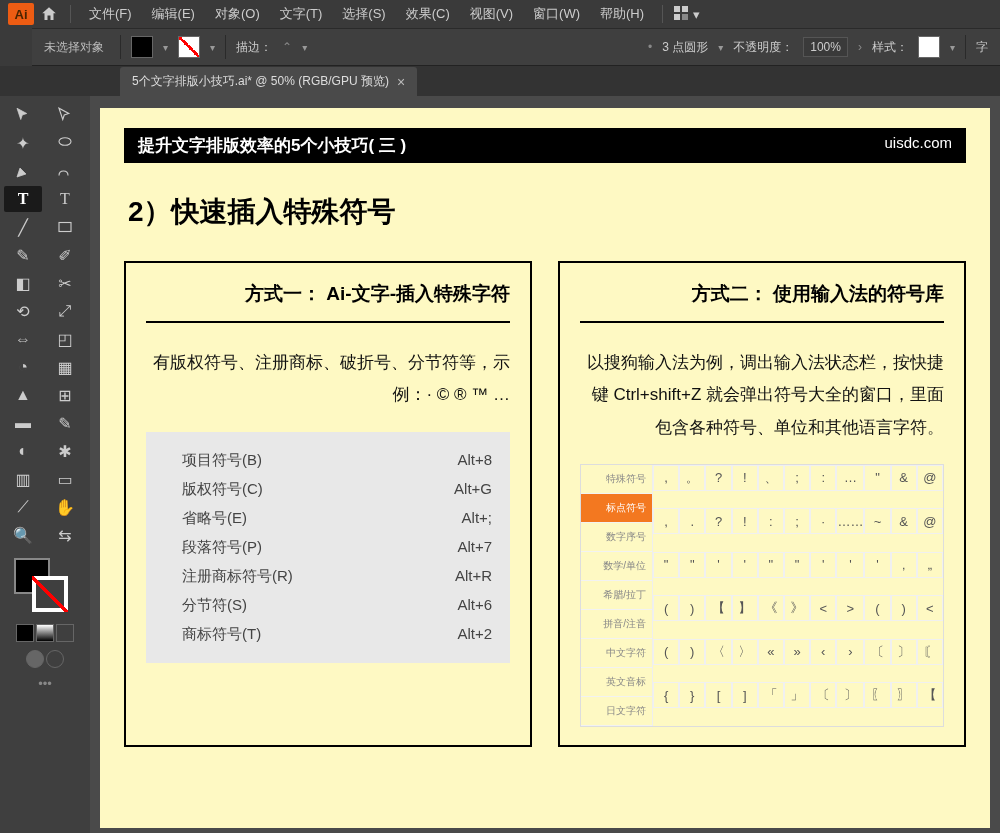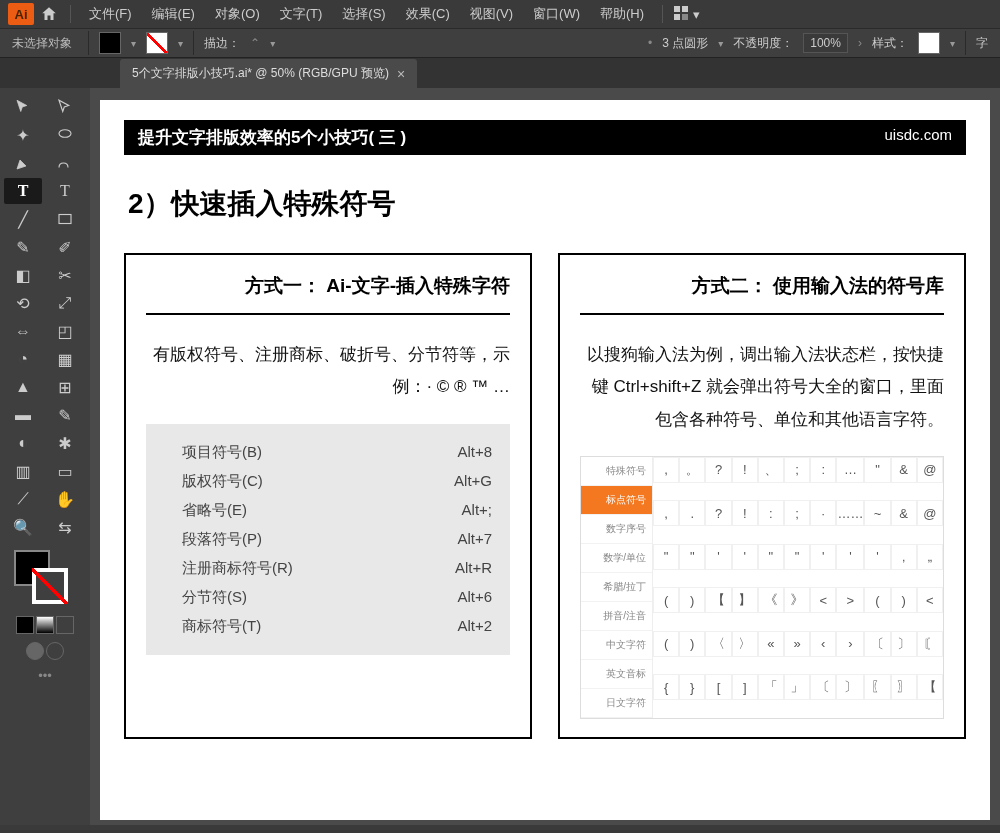--- a/index.html
+++ b/index.html
@@ -4,21 +4,21 @@
 <style>
 * { margin: 0; padding: 0; box-sizing: border-box; font-family: "Microsoft YaHei", "SimSun", sans-serif; }
 body { background: #3a3a3a; width: 1000px; height: 833px; overflow: hidden; color: #ccc; font-size: 13px; }
 
 .menubar { background: #3a3a3a; height: 28px; display: flex; align-items: center; padding: 0 8px; gap: 4px; }
 .menubar .logo { background: #ed5c13; color: #4a2400; width: 26px; height: 22px; display: flex; align-items: center; justify-content: center; font-weight: bold; font-size: 13px; border-radius: 2px; }
 .menubar .home { width: 22px; height: 22px; display: flex; align-items: center; justify-content: center; font-size: 16px; }
 .menubar .menu-item { padding: 4px 8px; cursor: pointer; }
 .menubar .sep { width: 1px; height: 18px; background: #555; margin: 0 6px; }
 
-.optbar { background: #3f3f3f; height: 30px; border-top: 1px solid #2a2a2a; border-bottom: 1px solid #222; display: flex; align-items: center; padding: 0 12px; gap: 10px; font-size: 12px; }
+.optbar { background: #3f3f3f; height: 38px; border-top: 1px solid #2a2a2a; border-bottom: 1px solid #222; display: flex; align-items: center; padding: 0 12px; gap: 10px; font-size: 12px; margin-left: 32px; }
 .optbar .sel-label { color: #bbb; margin-right: 6px; }
 .optbar .swatch { width: 22px; height: 22px; border: 1px solid #666; display: inline-block; position: relative; }
 .optbar .swatch.black { background: #000; }
 .optbar .swatch.none { background: #fff; }
 .optbar .swatch.none::after { content: ""; position: absolute; inset: 0; background: linear-gradient(to top right, transparent 45%, red 45%, red 55%, transparent 55%); }
 .optbar .swatch.white { background: #fff; }
 .optbar .dd { font-size: 10px; color: #999; }
 .optbar .sep { width: 1px; height: 24px; background: #2a2a2a; }
 .optbar .label { color: #ccc; }
 .optbar .field { background: #3a3a3a; border: 1px solid #555; padding: 2px 6px; color: #ccc; min-width: 40px; display: inline-block; }
@@ -35,21 +35,21 @@
 .toolbox .tool svg { width: 18px; height: 18px; fill: #ccc; stroke: #ccc; }
 .toolbox .fill-stroke { grid-column: 1 / 3; height: 60px; position: relative; margin-top: 8px; }
 .toolbox .fill-sq { position: absolute; width: 36px; height: 36px; background: #000; border: 2px solid #888; top: 0; left: 10px; }
 .toolbox .stroke-sq { position: absolute; width: 36px; height: 36px; background: #3f3f3f; border: 4px solid #fff; top: 18px; left: 28px; }
 .toolbox .stroke-sq::after { content: ""; position: absolute; inset: -4px; background: linear-gradient(to top right, transparent 45%, red 45%, red 52%, transparent 52%); }
 .toolbox .mini-row { grid-column: 1 / 3; display: flex; gap: 2px; justify-content: center; margin-top: 4px; }
 .toolbox .mini { width: 18px; height: 18px; }
 .toolbox .dots { grid-column: 1 / 3; text-align: center; color: #888; padding: 6px; }
 
 .canvas { flex: 1; background: #4a4a4a; padding: 12px 0 0 10px; overflow: hidden; }
-.artboard { background: #ffffff; width: 890px; height: 720px; padding: 20px 24px; }
+.artboard { background: #fef9c3; width: 890px; height: 720px; padding: 20px 24px; }
 
 .banner { background: #000; color: #fff; padding: 6px 14px; display: flex; justify-content: space-between; font-weight: bold; font-size: 17px; }
 .banner .site { font-size: 15px; font-weight: normal; }
 
 .heading { font-size: 28px; font-weight: bold; margin: 30px 0 30px 4px; color: #000; }
 
 .cards { display: flex; gap: 26px; }
 .card { border: 2px solid #000; flex: 1; padding: 18px 20px; min-height: 460px; text-align: right; }
 .card h3 { font-size: 19px; font-weight: bold; color: #000; border-bottom: 2px solid #000; padding-bottom: 14px; margin-bottom: 24px; }
 .card p { font-size: 17px; color: #111; line-height: 1.9; margin-bottom: 20px; }

